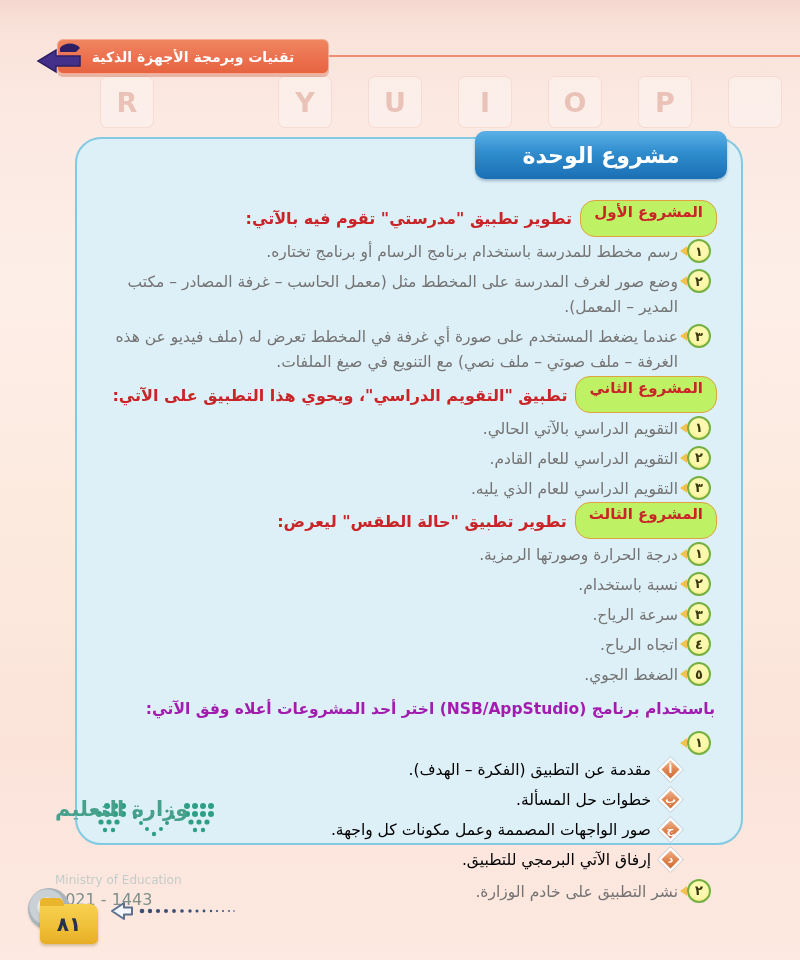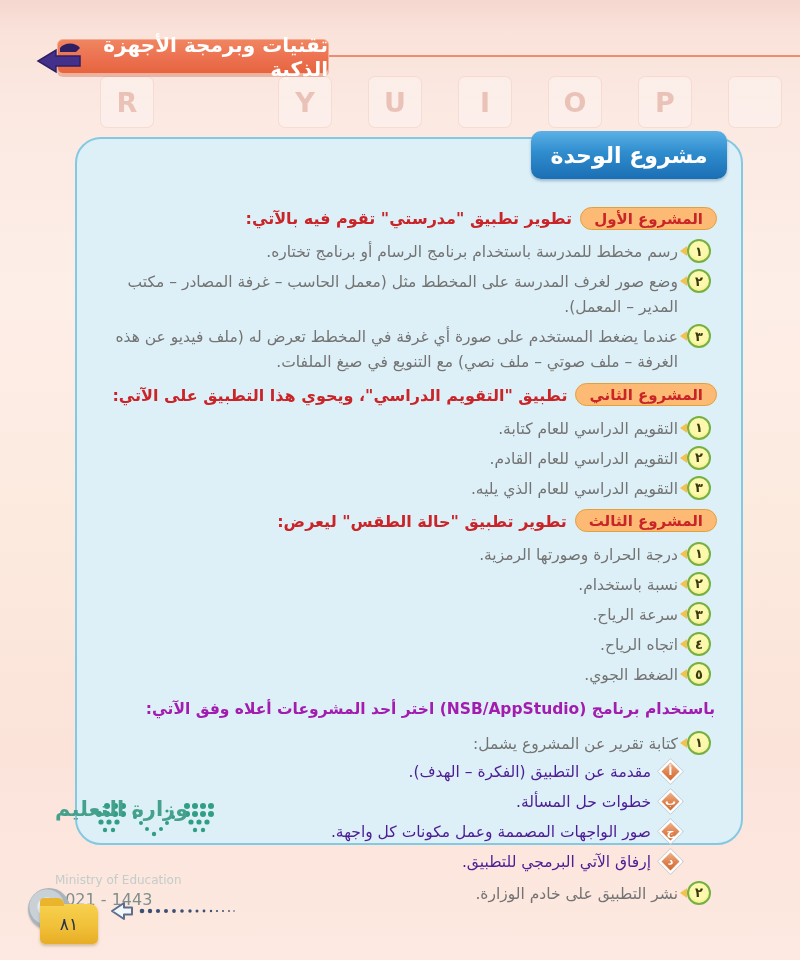--- a/index.html
+++ b/index.html
@@ -17,81 +17,81 @@
          border:1px solid rgba(235,170,150,.28); border-radius:7px;
          display:flex; align-items:center; justify-content:center;
          color:rgba(205,120,100,.38); font-size:27px; font-weight:bold; }
 
   
   .banner-line { position:absolute; top:55px; left:318px; width:482px; height:2px; background:#ee8e71; }
   .banner { position:absolute; top:39px; left:57px; width:272px; height:35px;
             background:linear-gradient(180deg,#f08560 0%,#ec7150 55%,#e6643f 100%);
             border:1px solid #f6ab92; border-radius:6px;
             box-shadow:0 3px 0 rgba(198,90,60,.35);
-            display:flex; align-items:center; 
-            color:#fff; font-size:20px; font-weight:bold; direction:rtl; }
+            display:flex; align-items:center; justify-content:center;
+            color:#fff; font-size:14px; font-weight:bold; direction:rtl; }
   .banner-arrow { position:absolute; top:40px; left:36px; width:46px; height:40px; }
 
   
   .unit-box { position:absolute; left:75px; top:137px; width:668px; height:708px;
               background:#def0f7; border:2.5px solid #84c9e2; border-radius:26px; }
 
-  .tab { position:absolute; top:-8px; right:14px; width:196px; height:48px;
+  .tab { position:absolute; top:-8px; right:14px; width:252px; height:48px;
          background:linear-gradient(180deg,#5cb1e6 0%,#2f8ccd 45%,#1b6fb4 100%);
          border-radius:10px; display:flex; align-items:center; justify-content:center;
          color:#fff; font-size:22px; font-weight:bold;
          box-shadow:0 2px 3px rgba(30,80,130,.35); }
   .tab::before { content:""; position:absolute; left:-9px; top:-7px; width:70px; height:28px;
          background:#135e9e; border-radius:9px 9px 0 14px; z-index:-1; }
 
   .box-content { position:absolute; top:60px; right:0; left:0; padding:0 22px 0 18px;
                  direction:rtl; text-align:right; }
 
   .proj-header { display:flex; align-items:center; gap:8px; margin:4px 2px 5px 0; height:30px; }
-  .pill { flex:0 0 auto; background:#fdba74; border:1.5px solid #dfa23e; border-radius:15px;
-          padding:2px 13px 1px; color:#c92428; font-weight:bold; font-size:15px; white-space:nowrap; }
+  .pill { flex:0 0 auto; background:#bef264; border:1.5px solid #dfa23e; border-radius:15px;
+          padding:2px 13px 15px; color:#c92428; font-weight:bold; font-size:15px; white-space:nowrap; }
   .proj-intro { color:#c92428; font-weight:bold; font-size:16px; padding-top:1px; }
 
   .item { display:flex; align-items:flex-start; gap:9px; margin:2px 8px 3px 0; }
   .num { position:relative; flex:0 0 auto; width:24px; height:24px; margin-top:1px; border-radius:50%;
          background:radial-gradient(circle at 50% 40%, #fcf8ad 0 55%, #efe367 100%);
          border:2.5px solid #76b043; display:flex; align-items:center; justify-content:center;
          color:#3a3a10; font-size:13px; font-weight:bold; }
   .num::after { content:""; position:absolute; left:-9px; top:50%; transform:translateY(-50%);
          border-top:5px solid transparent; border-bottom:5px solid transparent; border-right:7px solid #f2c14e; }
   .item-text { color:#737373; font-size:15.5px; line-height:1.62; padding-top:2px; }
 
   .instruction { color:#a21caf; font-weight:bold; font-size:15.5px; margin:10px 4px 8px 0; line-height:1.5; }
 
   .subitem { display:flex; align-items:center; gap:11px; margin:3px 40px 6px 0; }
   .diamond { flex:0 0 auto; width:17px; height:17px; transform:rotate(45deg);
              background:linear-gradient(135deg,#f0b18a 0%,#dd7f4a 60%,#d06a33 100%);
              border:2px solid #fff; box-shadow:0 0 0 1px #c9cfd6; }
   .diamond span { display:block; transform:rotate(-45deg); color:#fff; font-size:11px; font-weight:bold;
              text-align:center; line-height:13px; }
-  .sub-text { color:#4c1d95; font-size:15.5px; line-height:1.55; }
+  .sub-text { color:#000000; font-size:15.5px; line-height:1.55; }
 
   .moe-dots { position:absolute; left:14px; bottom:2px; }
 
   
   .ministry-ar { position:absolute; left:55px; top:797px; color:#45a18b; font-size:21px; font-weight:bold; direction:rtl; }
   .ministry-en { position:absolute; left:55px; top:873px; color:#c3cdc9; font-size:12px; }
   .years      { position:absolute; left:55px; top:890px; color:#7e8f8a; font-size:16px; }
 
   .page-num-wrap { position:absolute; left:26px; top:888px; width:80px; height:58px; }
   .cd { position:absolute; left:2px; top:0; width:42px; height:42px; border-radius:50%;
         background:radial-gradient(circle at 45% 45%, #ffffff 0 5px, #e7ebee 6px 9px, #c9d1d7 10px 17px, #aab4bb 18px 21px);
         box-shadow:0 1px 2px rgba(0,0,0,.18); }
   .folder { position:absolute; left:14px; top:16px; width:58px; height:40px;
             background:linear-gradient(180deg,#f7d14f 0%,#f0bf37 60%,#e6ad25 100%);
             border-radius:4px 8px 5px 5px; box-shadow:0 2px 3px rgba(120,90,0,.3);
             display:flex; align-items:center; justify-content:center; }
   .folder::before { content:""; position:absolute; left:0; top:-6px; width:24px; height:8px;
             background:#eab52c; border-radius:4px 6px 0 0; }
-  .folder-num { color:#27324d; font-size:17px; font-weight:normal;text-align:right; }
+  .folder-num { color:#27324d; font-size:20px; font-weight:bold;text-align:right; }
 
   .arrow-dots { position:absolute; left:104px; top:898px; }
 </style>
 </head>
 <body>
 
 <div class="page">
 
   <div class="bg-keys">
     <div class="key" style="left:100px">
@@ -147,21 +147,21 @@
         <span class="num">٣</span>
         <span class="item-text">عندما يضغط المستخدم على صورة أي غرفة في المخطط تعرض له (ملف فيديو عن هذه الغرفة – ملف صوتي – ملف نصي) مع التنويع في صيغ الملفات.</span>
       </div>
 
       <div class="proj-header">
         <span class="pill">المشروع الثاني</span>
         <span class="proj-intro">تطبيق "التقويم الدراسي"، ويحوي هذا التطبيق على الآتي:</span>
       </div>
       <div class="item">
         <span class="num">١</span>
-        <span class="item-text">التقويم الدراسي للعام كتابة.</span>
+        <span class="item-text">التقويم الدراسي بالآتي الحالي.</span>
       </div>
       <div class="item">
         <span class="num">٢</span>
         <span class="item-text">التقويم الدراسي للعام القادم.</span>
       </div>
       <div class="item">
         <span class="num">٣</span>
         <span class="item-text">التقويم الدراسي للعام الذي يليه.</span>
       </div>
 
@@ -187,21 +187,20 @@
       </div>
       <div class="item">
         <span class="num">٥</span>
         <span class="item-text">الضغط الجوي.</span>
       </div>
 
       <div class="instruction">باستخدام برنامج (NSB/AppStudio) اختر أحد المشروعات أعلاه وفق الآتي:</div>
 
       <div class="item">
         <span class="num">١</span>
-        <span class="item-text">كتابة تقرير عن المشروع يشمل:</span>
       </div>
       <div class="subitem">
         <span class="diamond">
             <span>أ</span>
           </span>
         <span class="sub-text">مقدمة عن التطبيق (الفكرة – الهدف).</span>
       </div>
       <div class="subitem">
         <span class="diamond">
             <span>ب</span>

